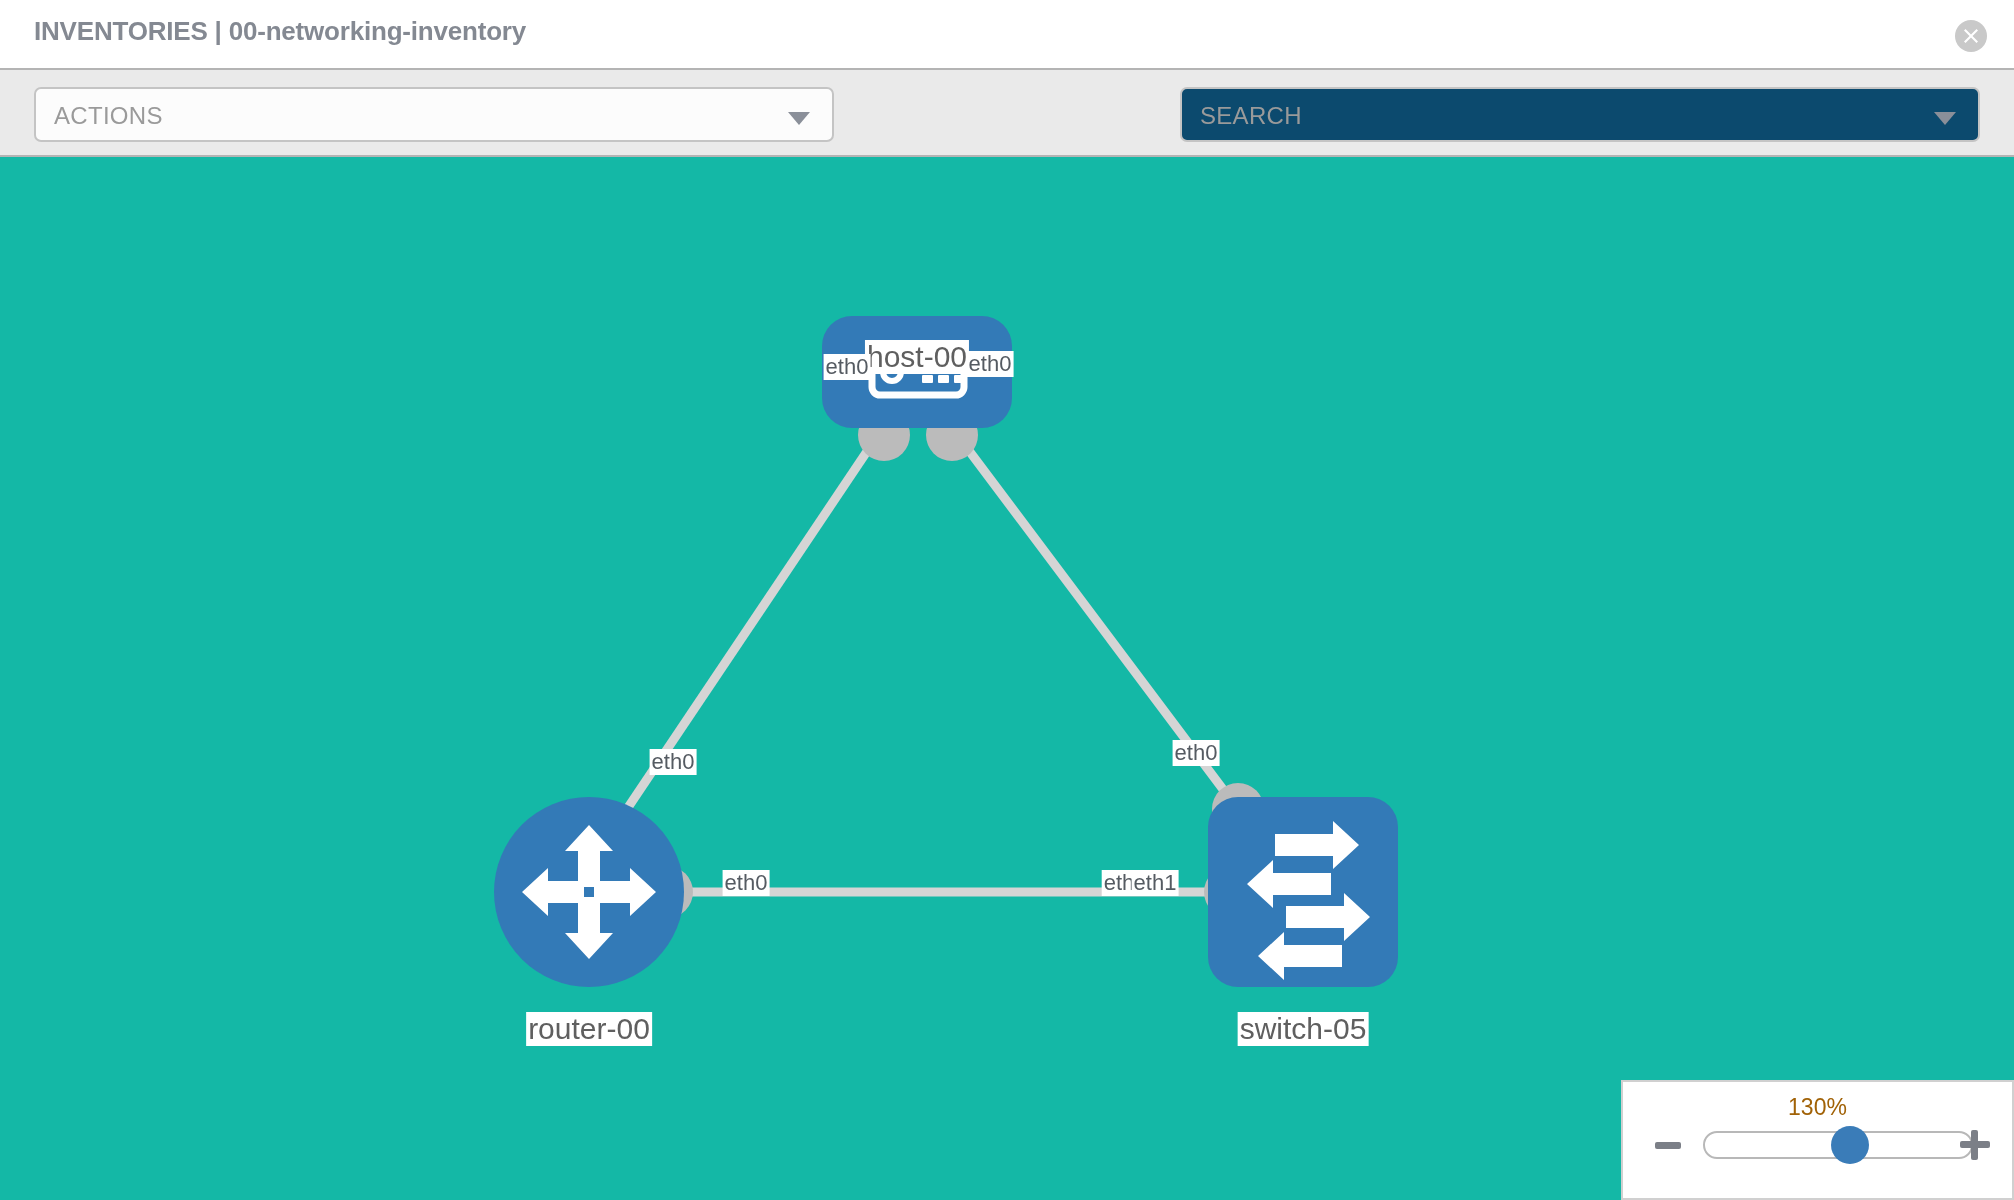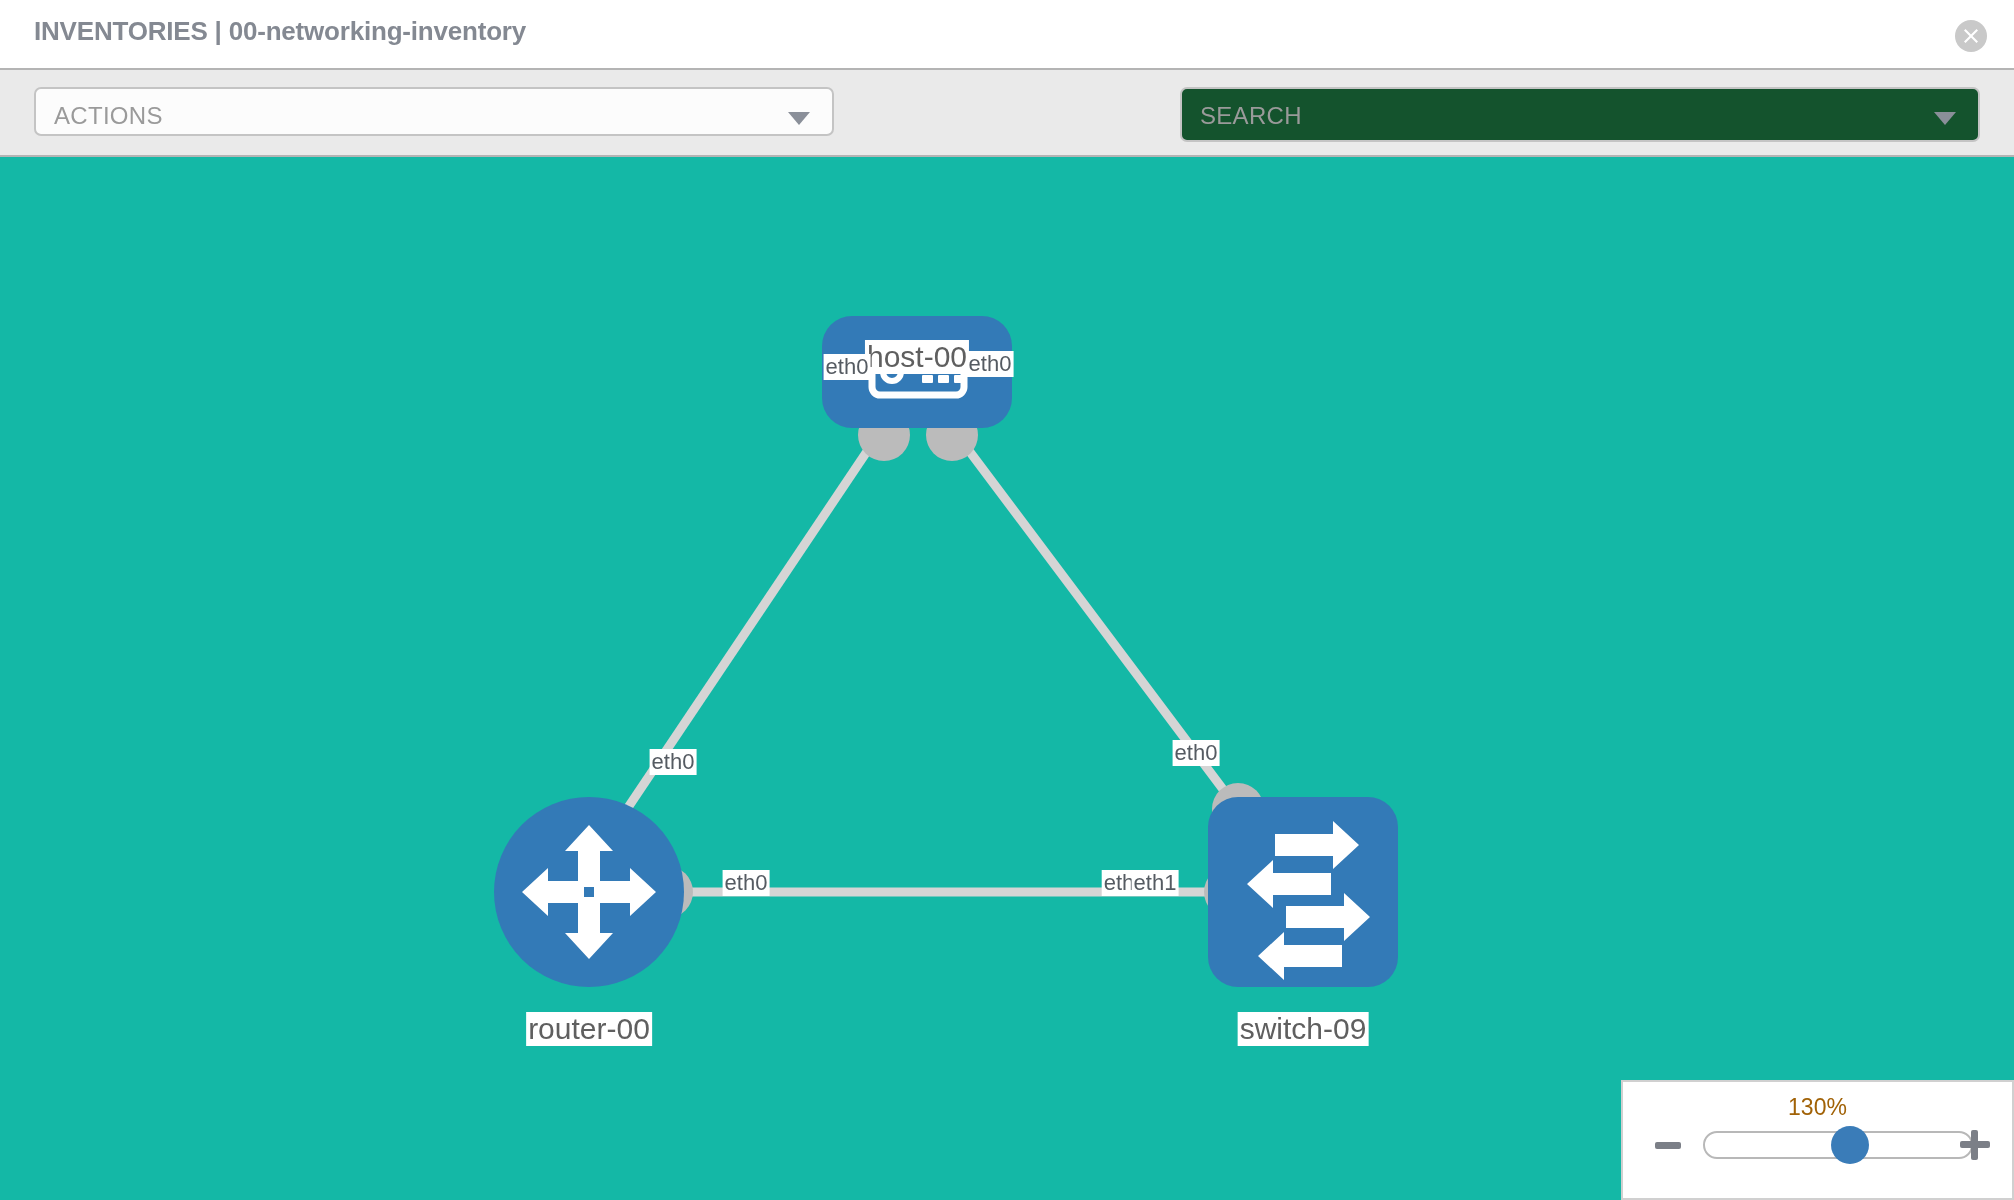--- a/index.html
+++ b/index.html
@@ -52,21 +52,21 @@
     left: 0; top: 68px;
     width: 2014px; height: 89px;
     background: #eaeaea;
     border-top: 2px solid #b4b4b4;
     border-bottom: 2px solid #b4b4b4;
   }
 
   .actions-select {
     position: absolute;
     left: 34px; top: 17px;
-    width: 800px; height: 49px;
+    width: 800px; height: 55px;
     background: #fcfcfc;
     border: 2px solid #c4c4c4;
     border-radius: 7px;
     cursor: pointer;
     text-align: right;
   }
   .actions-label {
     position: absolute;
     left: 18px; top: 13px;
     font-size: 24px;
@@ -88,21 +88,21 @@
     width: 46px; height: 46px;
     cursor: pointer;
   }
   .tool-icon.wrench { left: 1040px; }
   .tool-icon.key    { left: 1108px; }
 
   .search-box {
     position: absolute;
     left: 1180px; top: 17px;
     width: 800px; height: 55px;
-    background: #14532d;
+    background: #0c4a6e;
     border: 2px solid #c4c4c4;
     border-radius: 7px;
     cursor: text;
   }
   .search-label {
     position: absolute;
     left: 18px; top: 13px;
     font-size: 24px;
     color: #9a9a9a;
     letter-spacing: 0.3px;
@@ -301,21 +301,21 @@
 
           <path d="M1286 760 l0 -11 58 0 0 -13 26 24 -26 24 0 -13 -58 0 0 -11 Z"></path>
 
           <path d="M1342 799 l0 -11 -58 0 0 -13 -26 24 26 24 0 -13 58 0 0 -11 Z"></path>
         </g>
       </g>
     </svg>
 
     <div class="node-label" style="left:917px; top:183px;">host-00</div>
     <div class="node-label" style="left:589px; top:855px;">router-00</div>
-    <div class="node-label" style="left:1303px; top:855px;">switch-09</div>
+    <div class="node-label" style="left:1303px; top:855px;">switch-05</div>
 
     <div class="edge-label" style="left:847px; top:197px;">eth0</div>
     <div class="edge-label" style="left:990px; top:194px;">eth0</div>
     <div class="edge-label" style="left:673px; top:592px;">eth0</div>
     <div class="edge-label" style="left:1196px; top:583px;">eth0</div>
     <div class="edge-label" style="left:746px; top:713px;">eth0</div>
     <div class="edge-label" style="left:1119px; top:713px;">eth</div>
     <div class="edge-label" style="left:1139px; top:713px;margin-left:16px;">eth1</div>
   </div>
 

